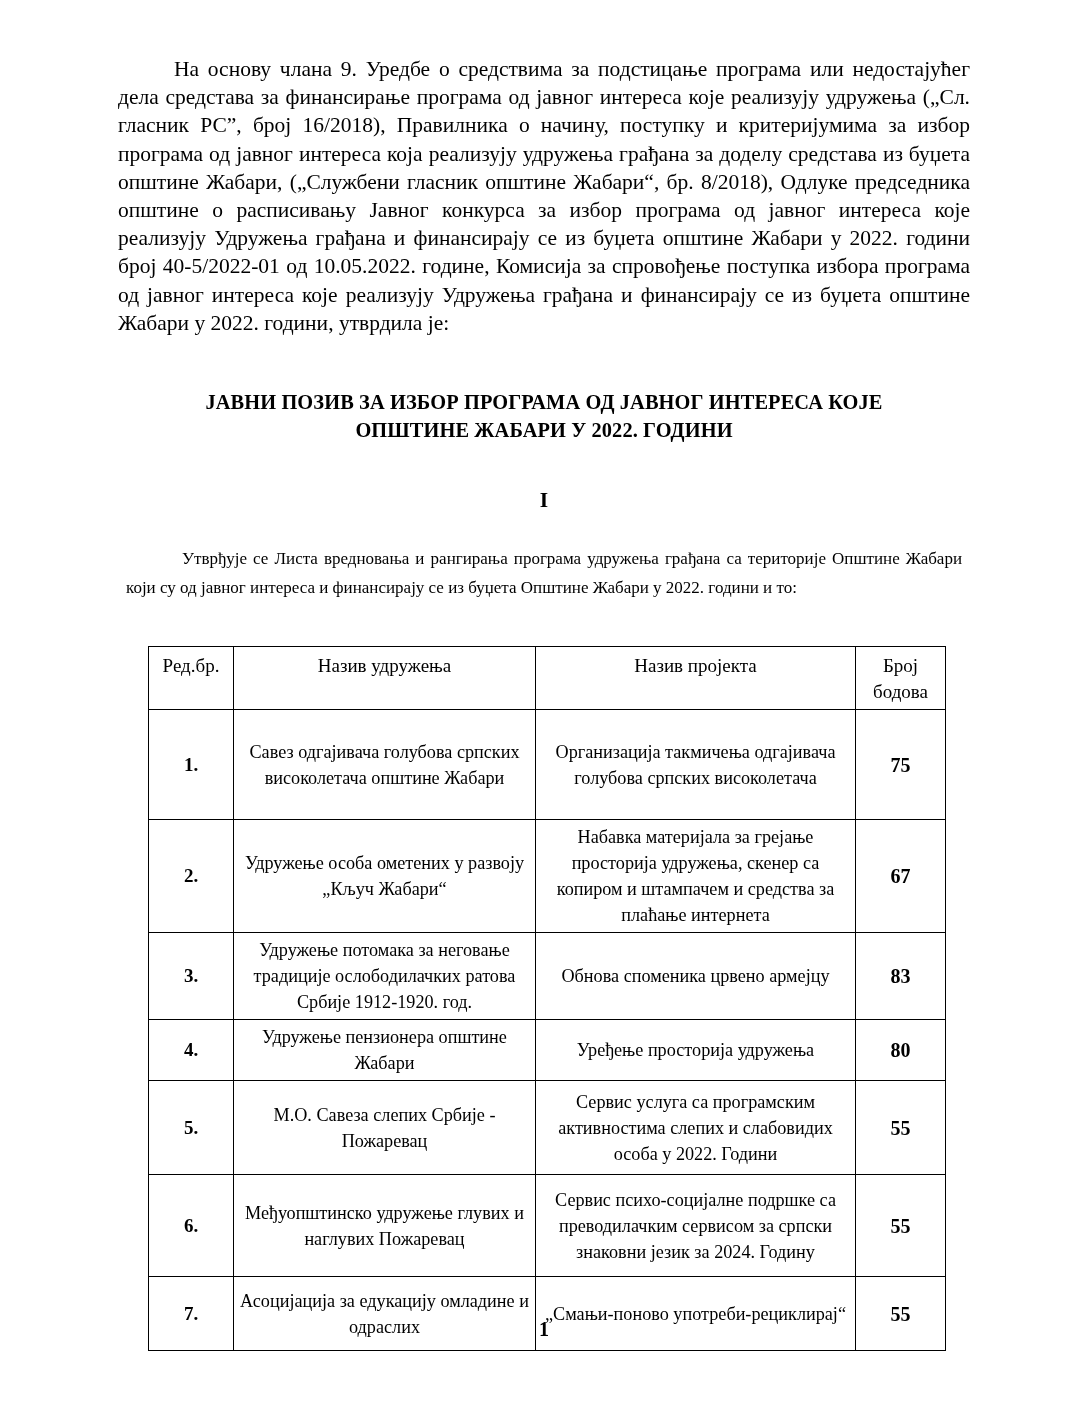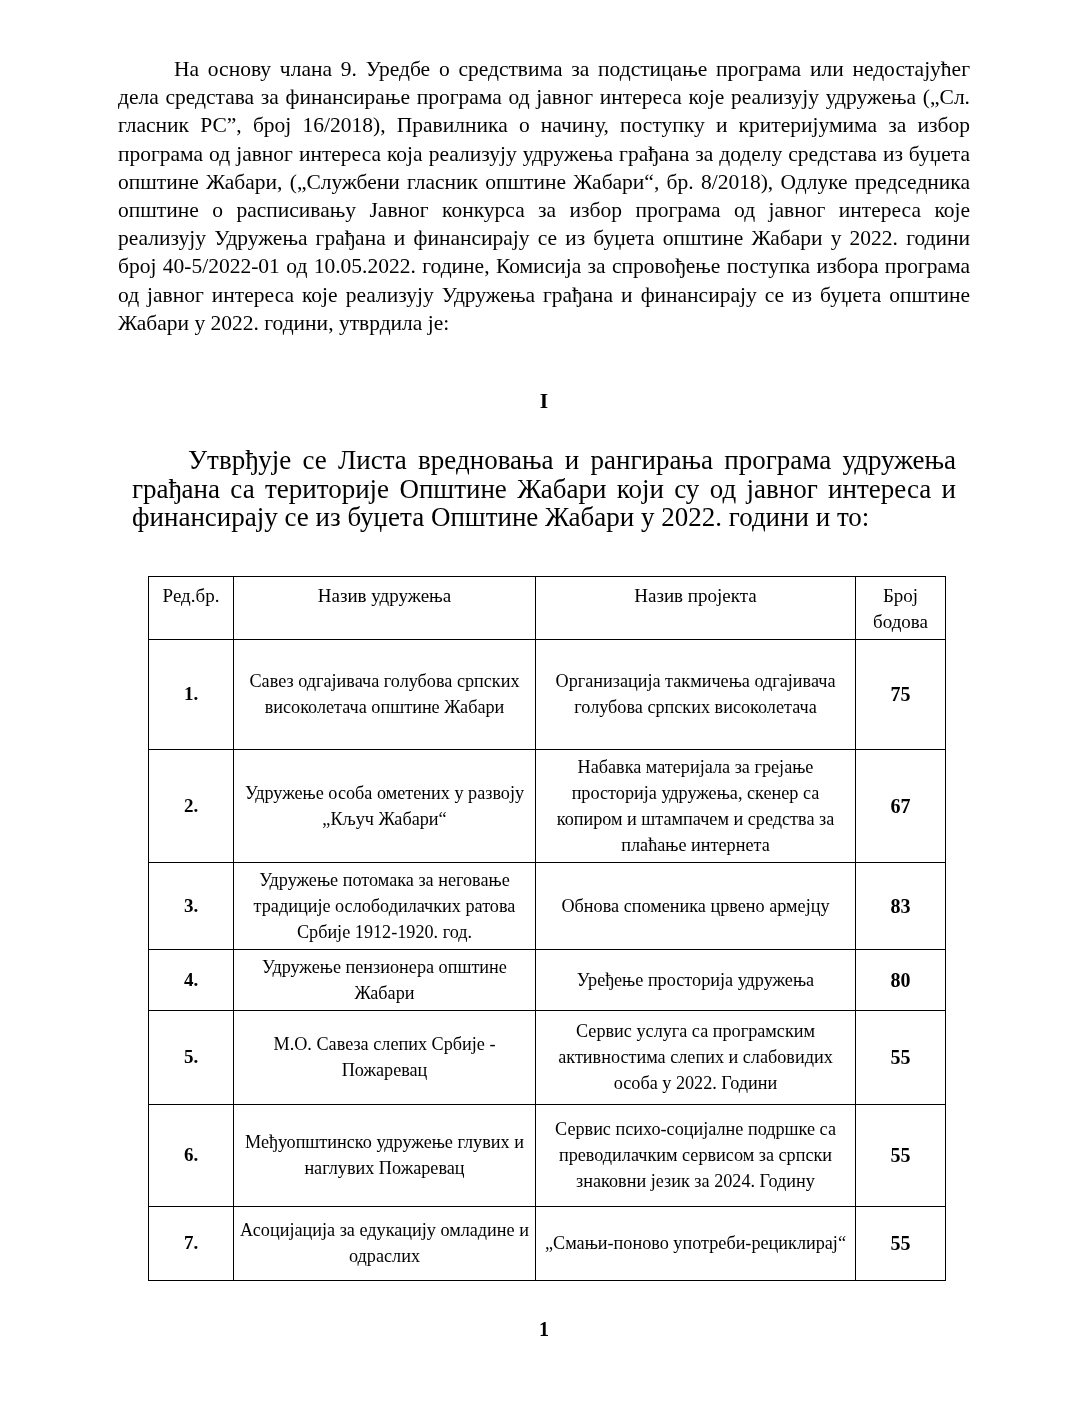--- a/index.html
+++ b/index.html
@@ -55,25 +55,25 @@
 
   .section-mark {
     text-align: center;
     font-weight: bold;
     font-size: 21.5px;
     margin-top: 44px;
     letter-spacing: 0.2px;
   }
 
   .second-paragraph {
-    font-size: 27px;
+    font-size: 17px;
     line-height: 28.6px;
     text-align: justify;
     text-indent: 56px;
-    margin: 14px;
+    margin: 8px;
     margin-top: 32px;
   }
 
   
   .table-wrap {
     margin-top: 44px;
     padding-left: 30px;
     padding-right: 25px;
   }
 
@@ -133,20 +133,22 @@
 </style>
 </head>
 <body>
 
 <div class="page">
 
   <p class="intro-paragraph">На основу члана 9. Уредбе о средствима за подстицање програма или недостајућег дела средстава за финансирање програма од јавног интереса које реализују удружења („Сл. гласник РС”, број 16/2018), Правилника о начину, поступку и критеријумима за избор програма од јавног интереса која реализују удружења грађана за доделу средстава из буџета општине Жабари, („Службени гласник општине Жабари“, бр. 8/2018), Одлуке председника општине о расписивању Јавног конкурса за избор програма од јавног интереса које реализују Удружења грађана и финансирају се из буџета општине Жабари у 2022. години број 40-5/2022-01 од 10.05.2022. године, Комисија за спровођење поступка избора програма од јавног интереса које реализују Удружења грађана и финансирају се из буџета општине Жабари у 2022. години, утврдила је:</p>
 
   <div class="title-block">
     <div class="doc-title">
+      <span class="title-line">ЈАВНИ ПОЗИВ ЗА ИЗБОР ПРОГРАМА ОД ЈАВНОГ ИНТЕРЕСА КОЈЕ</span>
+      <span class="title-line">ОПШТИНЕ ЖАБАРИ У 2022. ГОДИНИ</span>
     </div>
   </div>
 
   <div class="section-mark">I</div>
 
   <p class="second-paragraph">Утврђује се Листа вредновања и рангирања програма удружења грађана са територије Општине Жабари  који су од јавног интереса и финансирају се из буџета Општине Жабари у 2022. години и то:</p>
 
   <div class="table-wrap">
     <table class="rank-table">
       <colgroup>

